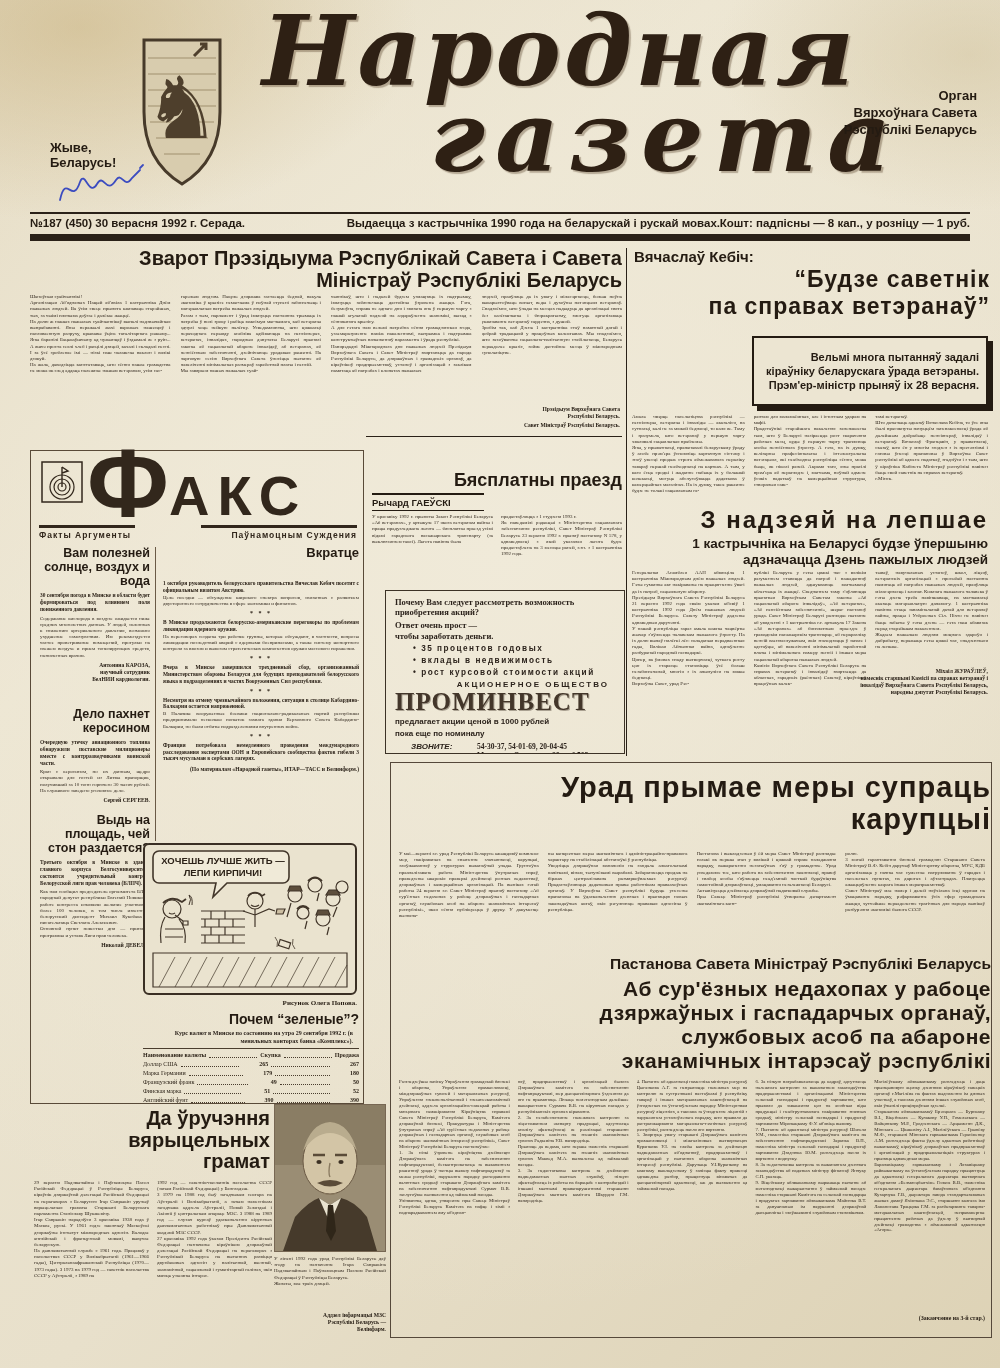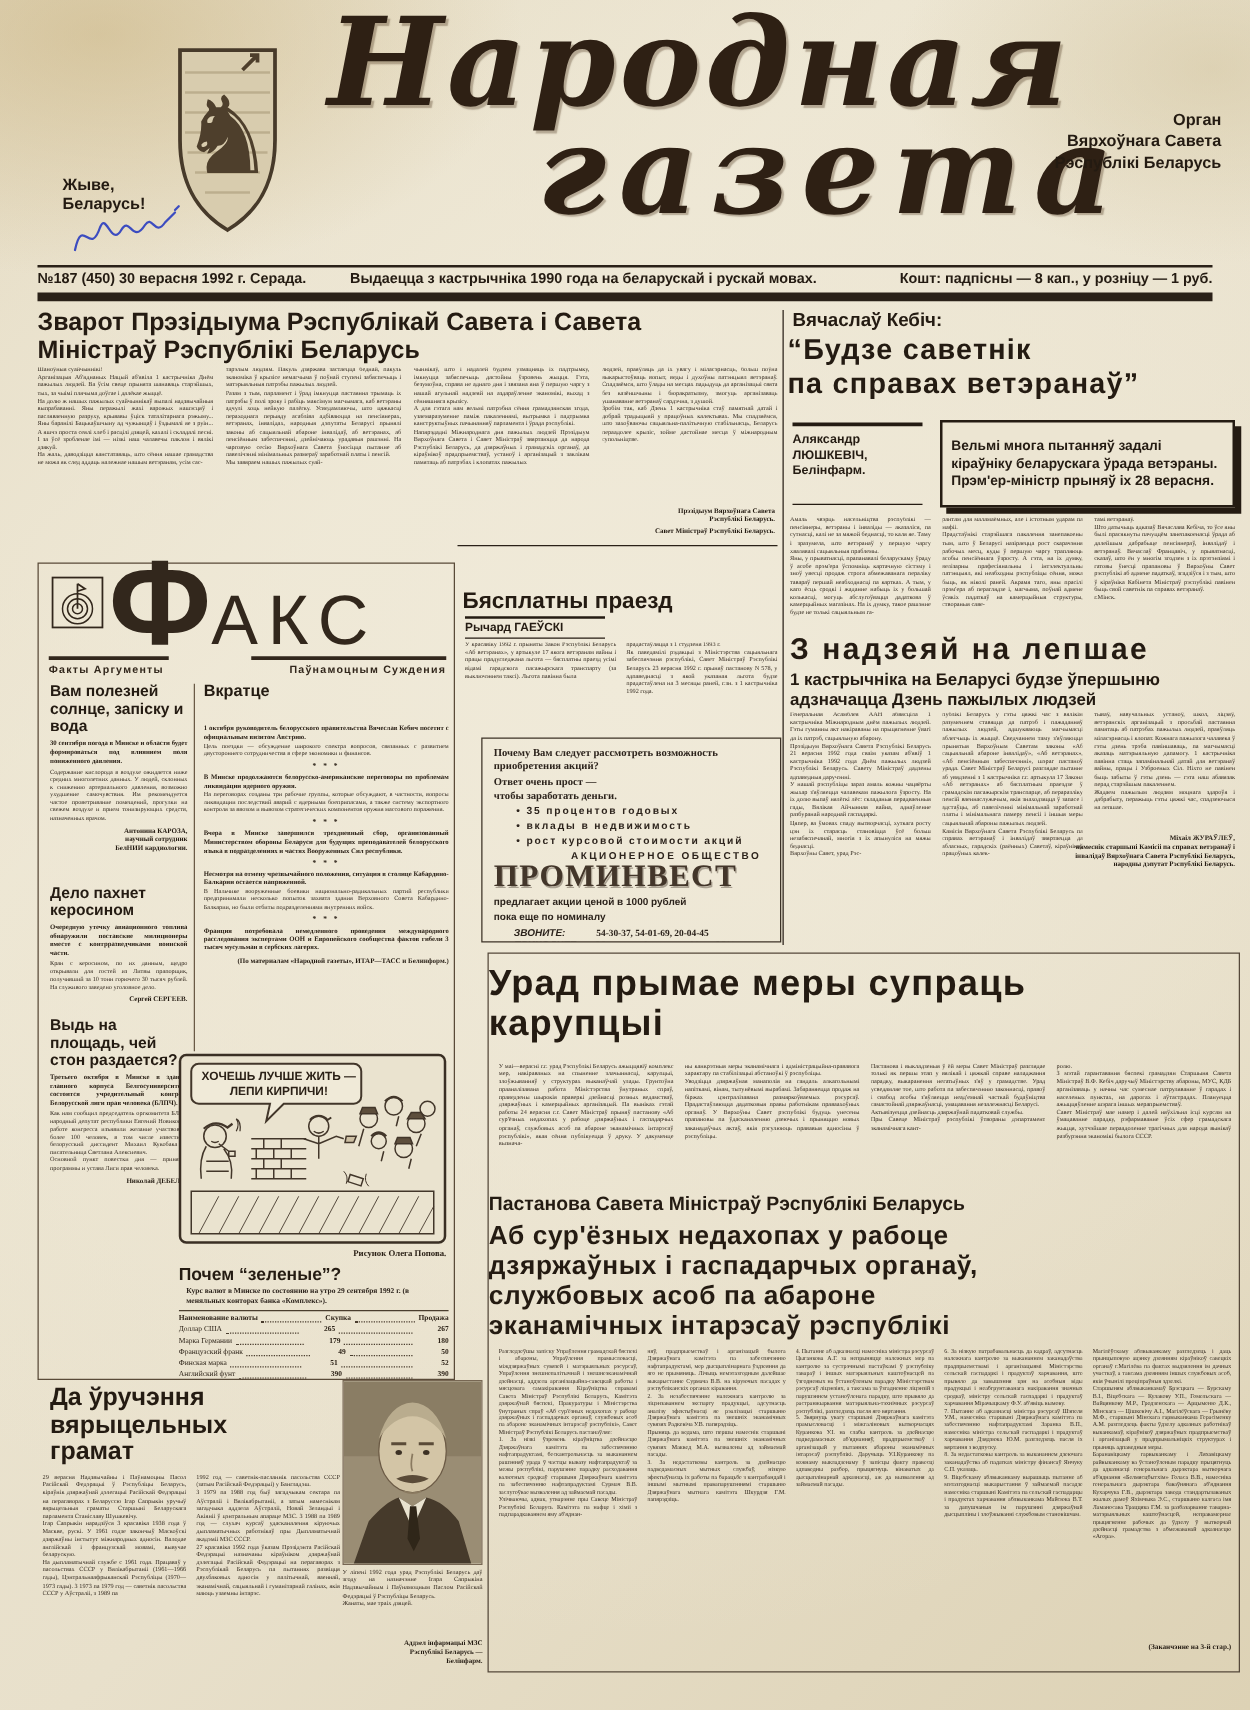--- a/index.html
+++ b/index.html
@@ -7,21 +7,21 @@
   .page{position:relative;width:1000px;height:1368px;margin:0 auto;overflow:hidden;
     color:#2c231c;font-family:"Liberation Serif",serif;
     background:
       radial-gradient(ellipse 520px 300px at 8% 2%, rgba(201,178,126,.55), transparent 65%),
       radial-gradient(ellipse 420px 260px at 97% 4%, rgba(204,188,146,.45), transparent 60%),
       radial-gradient(ellipse 1000px 900px at 50% 40%, #f0ead9, transparent 85%),
       linear-gradient(135deg,#e3d9c0,#ece5d1 30%,#e8e0cb 60%,#ddd2b5)}
   .abs{position:absolute}
   .sans{font-family:"Liberation Sans",sans-serif}
   .pre{white-space:pre-line}
-  .ctr{text-align:left}.rt{text-align:right}.j{text-align:justify}
+  .ctr{text-align:right}.rt{text-align:right}.j{text-align:justify}
   .rule{background:#2a2118}
   .hl{font-family:"Liberation Sans",sans-serif;font-weight:bold;color:#241b12}
   .cols{display:flex;overflow:hidden}
   .col{flex:1;white-space:pre-line;text-align:justify;overflow:hidden}
   .body5{font-size:5px;line-height:1.24;color:#33291f}
   .body48{font-size:4.8px;line-height:1.24;color:#33291f}
   .lead5{font-size:5.4px;line-height:1.25;font-weight:bold;color:#2c2218}
   .sig{font-size:5.6px;line-height:1.25;font-weight:bold;color:#241b12}
   .masthead-logo{font-family:"DejaVu Serif",serif;font-style:italic;font-weight:bold;color:#2e2014;
     text-shadow:2px 2px 1px rgba(74,52,28,.35);letter-spacing:3px;line-height:1}
@@ -94,23 +94,20 @@
     <div class="col body5">людзей, праяўляць да іх увагу і міласэрнасць, больш поўна выкарыстоўваць вопыт, веды і духоўны патэнцыял ветэранаў. Спадзяёмся, што ўлады на месцах падыдуць да арганізацыі свята без казёншчыны і бюракратызму, змогуць арганізаваць ушанаванне ветэранаў сардэчна, з душой.
 Зробім так, каб Дзень 1 кастрычніка стаў памятнай датай і добрай традыцыяй у працоўных калектывах. Мы спадзяёмся, што захоўваючы сацыяльна-палітычную стабільнасць, Беларусь пераадолее крызіс, зойме дастойнае месца ў міжнародным супольніцтве.</div>
   </div>
   <div class="abs sig pre rt" style="left:420px;top:406px;width:200px">Прэзідыум Вярхоўнага Савета
 Рэспублікі Беларусь.</div>
   <div class="abs sig rt" style="left:420px;top:422px;width:200px">Савет Міністраў Рэспублікі Беларусь.</div>
 
   <div class="abs hl" style="left:634px;top:248px;font-size:15px">Вячаслаў Кебіч:</div>
   <div class="abs hl pre ctr" style="left:630px;top:266px;width:360px;font-size:23px;line-height:1.18;letter-spacing:1px">“Будзе саветнік
 па справах ветэранаў”</div>
-  <div class="abs sans pre ctr" style="left:634px;top:338px;width:104px;height:66px;border-top:3px solid #241b12;border-bottom:1px solid #241b12;padding-top:5px;font-size:10px;font-weight:bold;line-height:1.25;color:#241b12">Аляксандр
-ЛЮШКЕВІЧ,
-Белінфарм.</div>
   <div class="abs sans ctr" style="left:752px;top:336px;width:236px;height:70px;border:2.5px solid #241b12;box-shadow:5px 5px 0 #241b12;display:flex;align-items:center;padding:3px 7px;font-size:11px;font-weight:bold;line-height:1.3;color:#241b12;background:#ece5d2">Вельмі многа пытанняў задалі кіраўніку беларускага ўрада ветэраны. Прэм'ер-міністр прыняў іх 28 верасня.</div>
   <div class="abs cols" style="left:632px;top:414px;width:356px;height:90px;gap:9px">
     <div class="col body5">Амаль чвэрць насельніцтва рэспублікі — пенсіянеры, ветэраны і інваліды — аказаліся, па сутнасці, калі не за мяжой беднасці, то каля яе. Таму і зразумела, што ветэранаў у першую чаргу хвалявалі сацыяльныя праблемы.
 Яны, у прыватнасці, прапанавалі беларускаму ўраду ў асобе прэм'ера ўспомніць картачную сістэму і зноў увесці продаж строга абмежаванага пераліку тавараў першай неабходнасці па картках. А тым, у каго ёсць сродкі і жаданне набыць іх у большай колькасці, могуць абслугоўвацца дадаткова ў камерцыйных магазінах. На іх думку, такое рашэнне будзе не толькі сацыяльным га-</div>
     <div class="col body5">рантам для маламаёмных, але і істотным ударам па мафіі.
 Прадстаўнікі старэйшага пакалення занепакоены тым, што ў Беларусі назіраецца рост скарачэння рабочых месц, куды ў першую чаргу трапляюць асобы пенсіённага ўзросту. А гэта, на іх думку, велізарны прафесіянальны і інтэлектуальны патэнцыял, які неабходны рэспубліцы сёння, можа быць, як ніколі раней. Акрамя таго, яны прасілі прэм'ера аб пераглядзе і, магчыма, поўнай адмене ўсякіх падаткаў на камерцыйныя структуры, створаныя саве-</div>
     <div class="col body5">тамі ветэранаў.
 Што датычыць адказаў Вячаслава Кебіча, то ўсе яны былі прасякнуты пачуццём занепакоенасці ўрада аб далейшым дабрабыце пенсіянераў, інвалідаў і ветэранаў. Вячаслаў Францавіч, у прыватнасці, сказаў, што ён у многім згодзен з іх прэтэнзіямі і гатовы ўнесці прапановы ў Вярхоўны Савет рэспублікі аб адмене падаткаў, згадзіўся і з тым, што ў кіраўніка Кабінета Міністраў рэспублікі павінен быць свой саветнік па справах ветэранаў.
 г.Мінск.</div>
   </div>
@@ -170,28 +167,28 @@
       <svg width="42" height="42" viewBox="0 0 42 42">
         <rect x="1" y="1" width="40" height="40" fill="none" stroke="#32271c" stroke-width="1.5"></rect>
         <circle cx="21" cy="26" r="4" fill="none" stroke="#32271c" stroke-width="1.2"></circle>
         <circle cx="21" cy="26" r="8" fill="none" stroke="#32271c" stroke-width="1.2"></circle>
         <circle cx="21" cy="26" r="12" fill="none" stroke="#32271c" stroke-width="1.2"></circle>
         <path d="M21 26 V6 M21 6 l6 4 -6 2" stroke="#32271c" stroke-width="1.4" fill="none"></path>
       </svg>
     </div>
     <div class="abs sans" style="left:56px;top:-16px;display:flex;align-items:flex-end;color:#32271c">
       <span style="font-size:96px;font-weight:bold;line-height:1">Ф</span>
-      <span style="font-size:56px;font-weight:normal;line-height:1;letter-spacing:8px;margin-bottom:7px">АКС</span>
+      <span style="font-size:56px;font-weight:bold;line-height:1;letter-spacing:8px;margin-bottom:7px">АКС</span>
     </div>
     <div class="abs tag" style="left:8px;top:74px;width:96px">Факты Аргументы</div>
     <div class="abs tag rt" style="left:170px;top:74px;width:156px">Паўнамоцным Суждения</div>
     <div class="abs" style="left:124px;top:96px;width:1px;height:294px;background:#6a5a46"></div>
 
     <div class="abs" style="left:9px;top:96px;width:110px;height:548px;overflow:hidden">
-      <div class="hl ctr" style="font-size:12.5px;line-height:1.1">Вам полезней солнце, запіску и вода</div>
+      <div class="hl ctr" style="font-size:12.5px;line-height:1.1">Вам полезней солнце, воздух и вода</div>
       <div class="lead5 pre j" style="margin-top:4px">30 сентября погода в Минске и области будет формироваться под влиянием поля пониженного давления.</div>
       <div class="body5 pre j" style="margin-top:3px">Содержание кислорода в воздухе ожидается ниже средних многолетних данных. У людей, склонных к снижению артериального давления, возможно ухудшение самочувствия. Им рекомендуется частое проветривание помещений, прогулки на свежем воздухе и прием тонизирующих средств, назначенных врачом.</div>
       <div class="sig pre rt" style="margin-top:3px">Антонина КАРОЗА,
 научный сотрудник
 БелНИИ кардиологии.</div>
 
       <div class="hl ctr" style="font-size:12.5px;line-height:1.1;margin-top:25px">Дело пахнет керосином</div>
       <div class="lead5 pre j" style="margin-top:4px">Очередную утечку авиационного топлива обнаружили поставские милиционеры вместе с контрразведчиками воинской части.</div>
       <div class="body5 pre j" style="margin-top:3px">Кран с керосином, по их данным, щедро открывали для гостей из Литвы прапорщик, получивший за 10 тонн горючего 30 тысяч рублей. На служивого заведено уголовное дело.</div>
       <div class="sig rt" style="margin-top:3px">Сергей СЕРГЕЕВ.</div>

